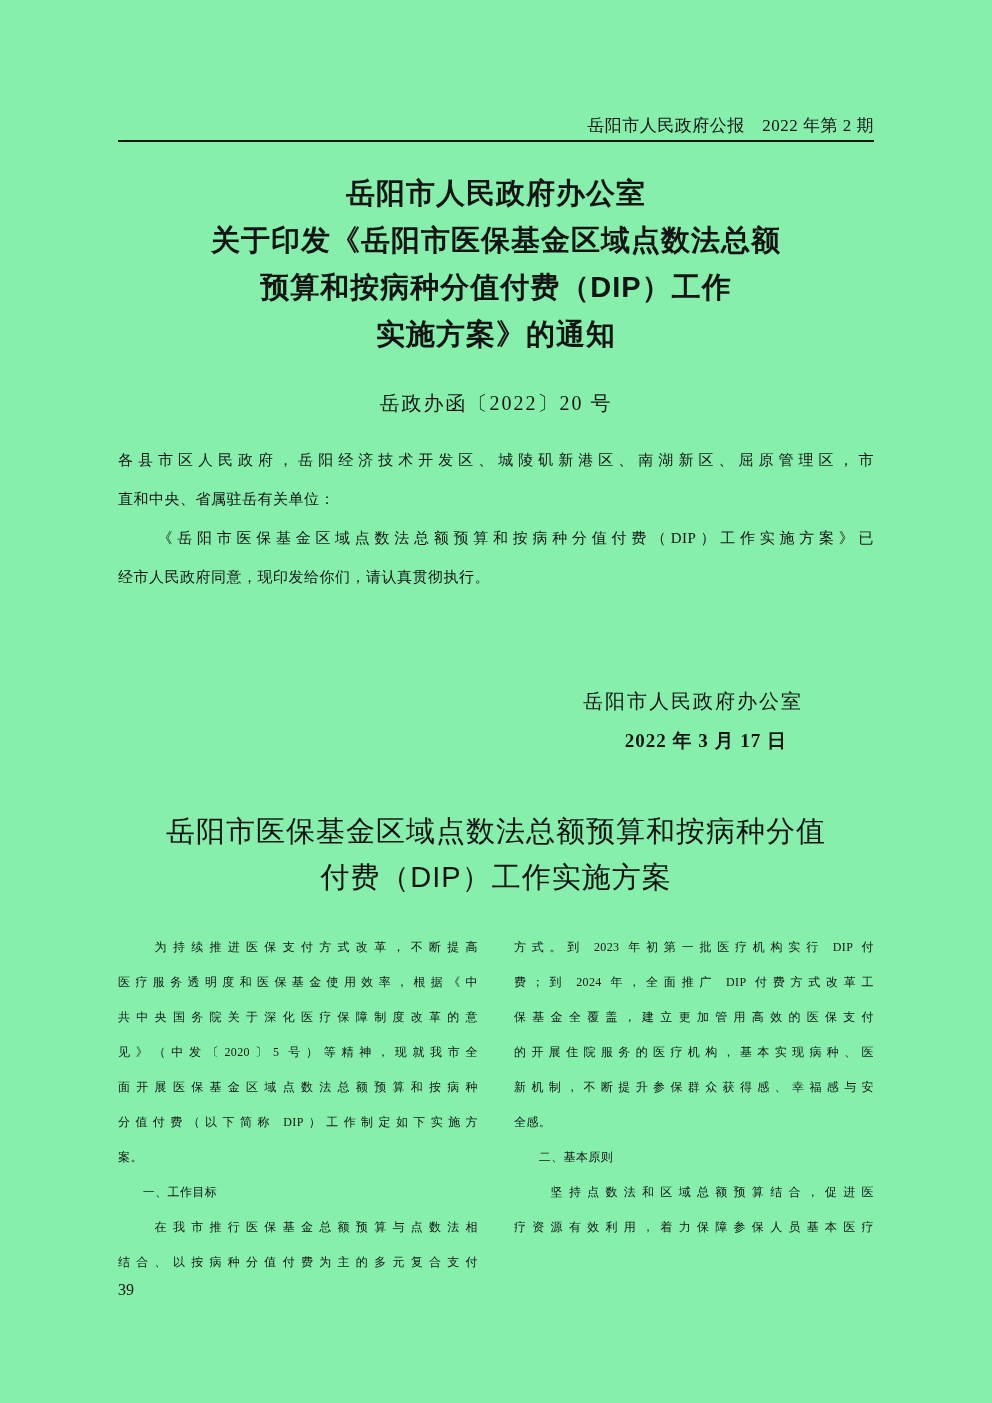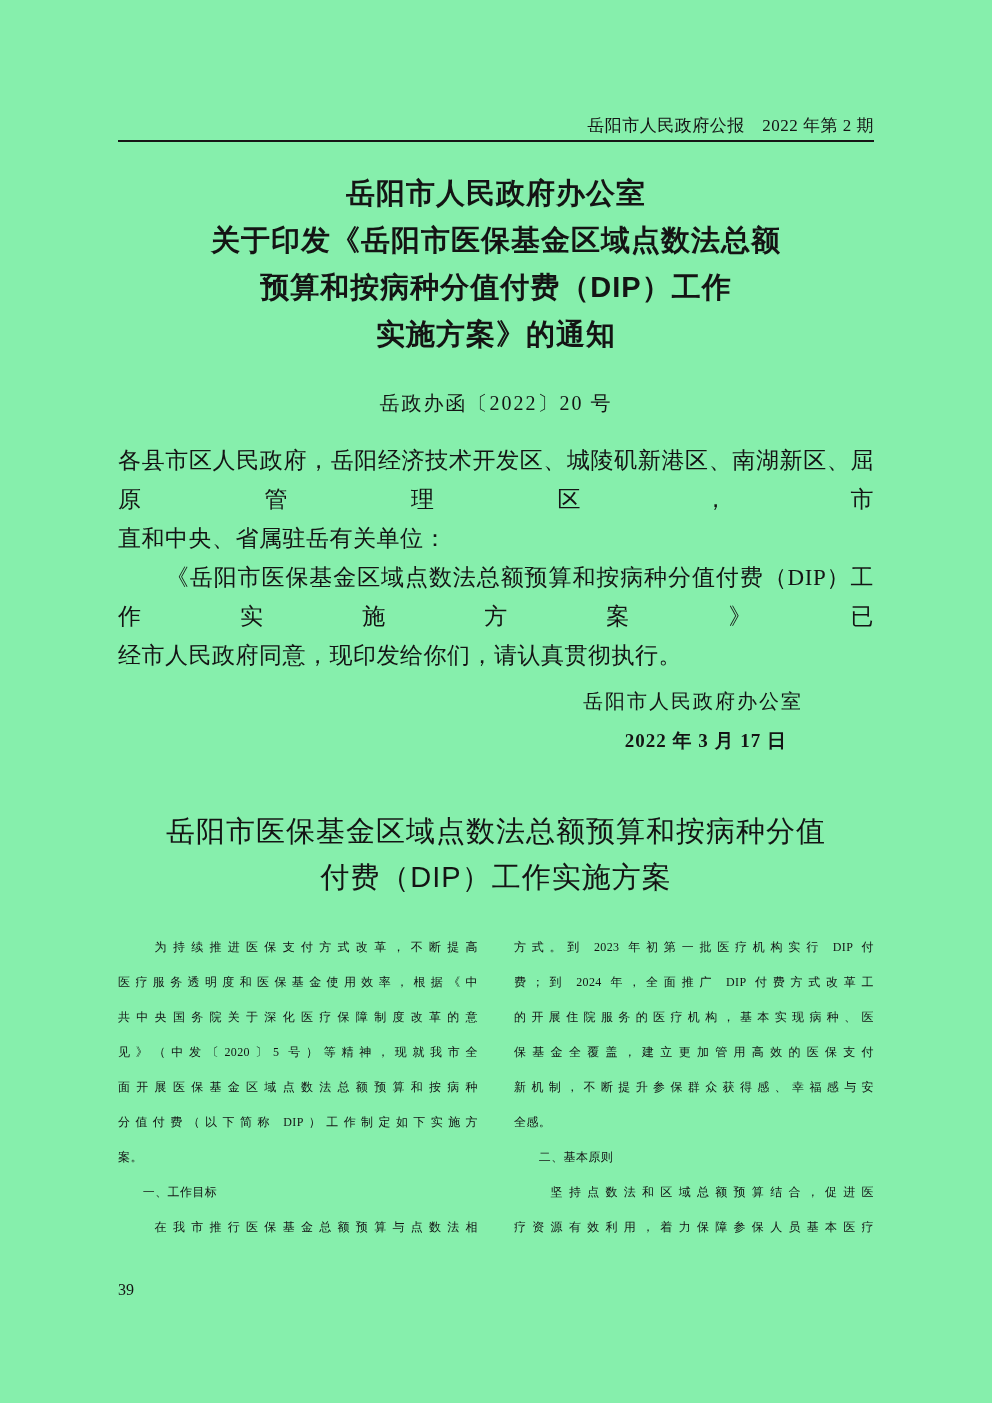--- a/index.html
+++ b/index.html
@@ -34,21 +34,21 @@
   .doc-number{
     position:absolute;top:384px;left:118px;width:756px;
     text-align:center;
     font-size:20px;line-height:24px;
     letter-spacing:2px;
     margin-top:7px;
   }
   
   .notice-body{
     position:absolute;top:441px;left:118px;width:756px;
-    font-size:23px;line-height:39px;
+    font-size:15px;line-height:39px;
     letter-spacing:.5px;
   }
   .notice-body div.fill,
   .plan-col div.fill{
     text-align:justify;
     text-align-last:justify;
   }
   
   .signature-name{
     position:absolute;top:688px;left:118px;width:756px;
@@ -120,27 +120,28 @@
   <div class="plan-col plan-col-left">
       <div class="fill">　　为持续推进医保支付方式改革，不断提高</div>
       <div class="fill">医疗服务透明度和医保基金使用效率，根据《中</div>
       <div class="fill">共中央国务院关于深化医疗保障制度改革的意</div>
       <div class="fill">见》（中发〔2020〕5 号）等精神，现就我市全</div>
       <div class="fill">面开展医保基金区域点数法总额预算和按病种</div>
       <div class="fill">分值付费（以下简称 DIP）工作制定如下实施方</div>
       <div>案。</div>
       <div>　　一、工作目标</div>
       <div class="fill">　　在我市推行医保基金总额预算与点数法相</div>
+      <div class="fill">结合、以按病种分值付费为主的多元复合支付</div>
     </div>
 
   <div class="plan-col plan-col-right">
       <div class="fill">方式。到 2023 年初第一批医疗机构实行 DIP 付</div>
       <div class="fill">费；到 2024 年，全面推广 DIP 付费方式改革工</div>
+      <div class="fill">保基金全覆盖，建立更加管用高效的医保支付</div>
       <div class="fill">的开展住院服务的医疗机构，基本实现病种、医</div>
-      <div class="fill">保基金全覆盖，建立更加管用高效的医保支付</div>
       <div class="fill">新机制，不断提升参保群众获得感、幸福感与安</div>
       <div>全感。</div>
       <div>　　二、基本原则</div>
       <div class="fill">　　坚持点数法和区域总额预算结合，促进医</div>
       <div class="fill">疗资源有效利用，着力保障参保人员基本医疗</div>
     </div>
 
   <div class="page-number">39</div>
 
 </div>

